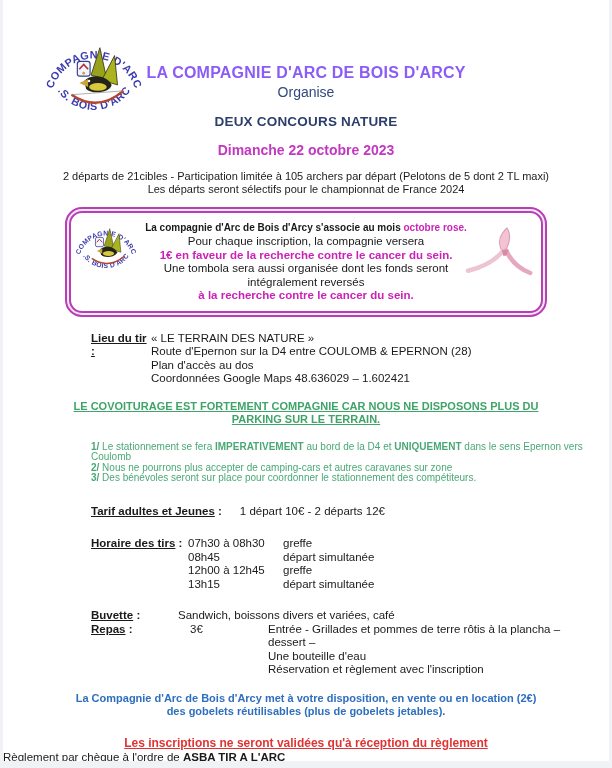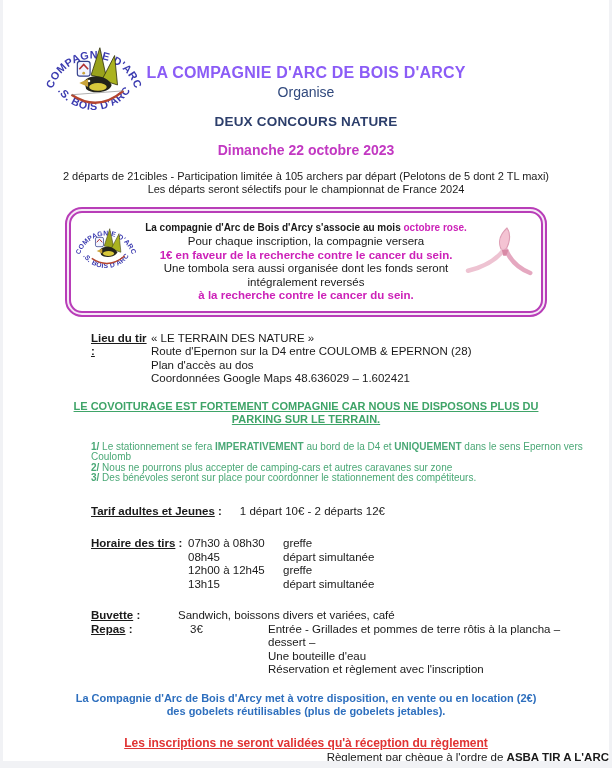--- a/index.html
+++ b/index.html
@@ -41,21 +41,21 @@
   .horaire .lbl-col{width:97px;flex:none;}
   .h-times{width:95px;flex:none;}
   .h-row{display:flex;}
   .buvette{margin-top:18px;display:flex;gap:23px;}
   .buvette .lbl-col{width:64px;flex:none;}
   .repas{display:flex;gap:35px;}
   .repas .lbl-col{width:64px;flex:none;}
   .repas .price{width:43px;flex:none;}
   .gobelets{margin-top:15px;text-align:center;font-size:11px;font-weight:bold;line-height:13.5px;color:#2e6fbe;padding:0 60px;}
   .inscriptions{margin-top:17px;text-align:center;font-size:12px;font-weight:bold;color:#e03434;text-decoration:underline;}
-  .reg{ text-align:right;font-size:11.5px;line-height:13.5px;margin-top:1px;}
+  .reg{ text-align:left;font-size:11.5px;line-height:13.5px;margin-top:1px;}
   .logo-arc-text{font-size:11px;font-weight:bold;fill:#3b3bb0;letter-spacing:.5px;font-family:"Liberation Sans","DejaVu Sans",sans-serif;}
 </style>
 </head>
 <body>
 
 <div class="page">
 
   <svg class="logo-main" viewBox="0 0 100 100">
     <defs>
       <path id="arcTop1" d="M 8,56 A 44,44 0 0 1 92,56" fill="none"></path>

